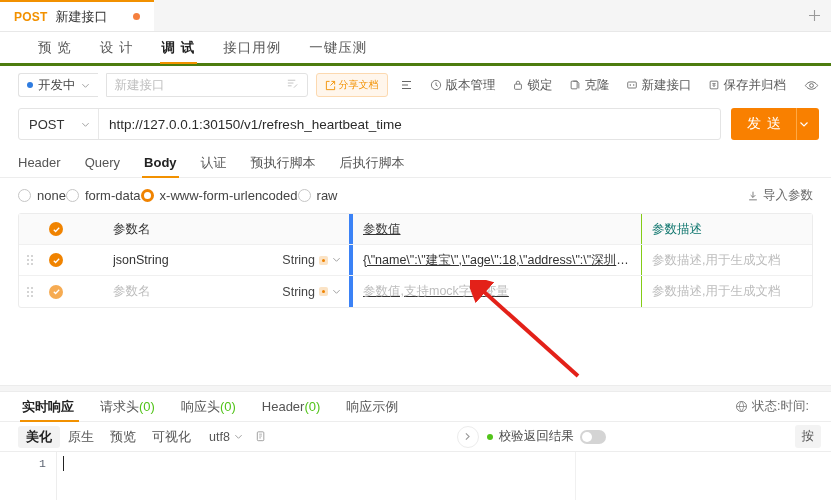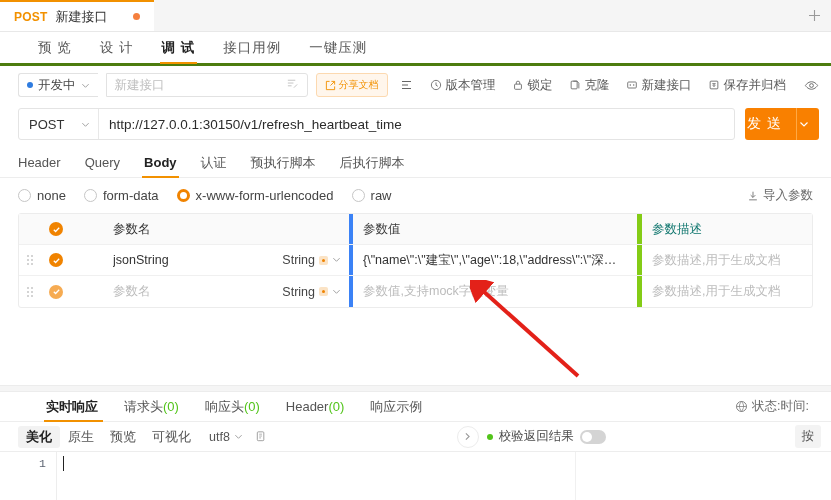--- a/index.html
+++ b/index.html
@@ -91,42 +91,42 @@
     cursor: pointer;
   }
   .url-text {
     flex: 1; display: flex; align-items: center; padding: 0 10px; font-size: 13.5px;
     color: #2b2b2b; overflow: hidden; white-space: nowrap; cursor: text;
   }
   .send-btn {
     height: 32px; background: #f98000; border-radius: 3px; display: flex; align-items: center;
     color: #fff; font-size: 14px; cursor: pointer; overflow: hidden;
   }
-  .send-btn .lbl { padding: 0 14px 0 2px; letter-spacing: 1px; }
+  .send-btn .lbl { padding: 0 14px 0 16px; letter-spacing: 1px; }
   .send-btn .car { padding: 0 10px 0 2px; border-left: 1px solid #ffa944; height: 100%;
                    display: flex; align-items: center; font-size: 11px; }
 
   
   .subtabs {
     display: flex; align-items: stretch; height: 30px; padding: 0 18px; gap: 0;
     border-bottom: 1px solid #ededed; flex: none;
   }
   .subtab {
     display: flex; align-items: center; padding: 0 12px; font-size: 13px; color: #555;
     cursor: pointer; position: relative;
   }
   .subtab:first-child { padding-left: 0; }
   .subtab.active { color: #222; font-weight: bold; }
   .subtab.active::after {
     content: ""; position: absolute; left: 10px; right: 10px; bottom: -1px; height: 2px; background: #f29100;
   }
   .subtab:first-child.active::after { left: 0; }
 
   
-  .radiorow { display: flex; align-items: center; padding: 9px 18px 9px 18px; gap: 18px; flex: none; }
+  .radiorow { display: flex; align-items: center; padding: 9px 18px 9px 18px; flex: none; }
   .radio { display: flex; align-items: center; gap: 6px; cursor: pointer; font-size: 13px; color: #444; }
   .rd { width: 13px; height: 13px; border-radius: 50%; border: 1px solid #c6c6c6; background: #fff; flex: none; }
   .radio.on .rd { border: 3.5px solid #f08300; }
   .radiorow .sp { flex: 1; }
   .import-btn { display: flex; align-items: center; gap: 4px; color: #6b6b6b; font-size: 12.5px; cursor: pointer; }
 
   
   .tablewrap { margin: 0 18px; border: 1px solid #ececec; border-radius: 3px; flex: none; background: #fff; }
   .prow { display: flex; align-items: stretch; border-bottom: 1px solid #f0f0f0; height: 31px; }
   .prow:last-child { border-bottom: none; }
@@ -143,21 +143,21 @@
   }
   .c-name .txt { flex: 1; color: #333; overflow: hidden; white-space: nowrap; }
   .c-name .txt.ph { color: #bcbcbc; }
   .typesel { display: flex; align-items: center; gap: 4px; padding-right: 8px; color: #444; font-size: 12.5px; cursor: pointer; }
   .typesel .tdot { width: 9px; height: 9px; border-radius: 2px; background: #fbe3c5;
                    display:flex;align-items:center;justify-content:center; }
   .typesel .tdot i { width: 3px; height: 3px; border-radius: 50%; background: #f08300; display:block; }
   .typesel .cv { color: #9a9a9a; font-size: 11px; }
   .c-val {
     flex: 1; display: flex; align-items: center; padding: 0 10px; font-size: 12.5px;
-    border-right: 5px solid #84cc16; overflow: hidden; white-space: nowrap; min-width: 0;
+    border-right: 1px solid #84cc16; overflow: hidden; white-space: nowrap; min-width: 0; text-decoration: underline;
   }
   .c-val .txt { overflow: hidden; text-overflow: ellipsis; }
   .c-val .txt.ph { color: #bcbcbc; }
   .c-desc {
     flex: 0 0 170px; display: flex; align-items: center; padding: 0 10px; font-size: 12.5px; overflow: hidden;
   }
   .c-desc .txt { color: #0f766e; }
   .c-desc .txt.ph { color: #bcbcbc; }
   .hdlabel { color: #3b3b3b; font-weight: normal; }
 
@@ -168,21 +168,21 @@
 
   
   .resp { flex: none; background: #fff; }
   .resptabs {
     display: flex; align-items: stretch; height: 30px; padding: 0 18px;
     border-bottom: 1px solid #ededed;
   }
   .rtab { display: flex; align-items: center; padding: 0 13px; font-size: 13px; color: #555;
           cursor: pointer; position: relative; }
   .rtab:first-child { padding-left: 4px; }
-  .rtab.active { color: #222; font-weight: bold; margin-left: 24px; }
+  .rtab.active { color: #222; font-weight: bold; }
   .rtab.active::after { content:""; position:absolute; left: 2px; right: 8px; bottom:-1px; height:2px; background:#f29100; }
   .rtab .cnt { color: #52c41a; }
   .resptabs .sp { flex: 1; }
   .rmeta { display: flex; align-items: center; gap: 0; font-size: 12.5px; color: #6a6a6a; padding-right: 4px; }
   .rmeta .it { display: flex; align-items: center; gap: 4px; }
 
   .respbar { display: flex; align-items: center; height: 30px; padding: 0 10px 0 18px;
              border-bottom: 1px solid #ededed; position: relative; }
   .vtab { font-size: 13px; color: #555; padding: 2px 8px; border-radius: 3px; cursor: pointer; }
   .vtab.active { color: #222; background: #f2f2f2; font-weight: bold; }

